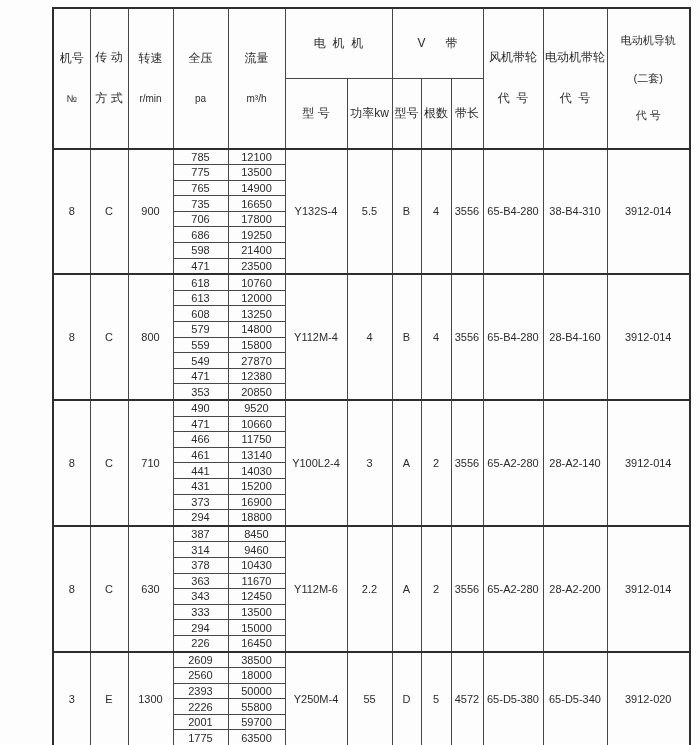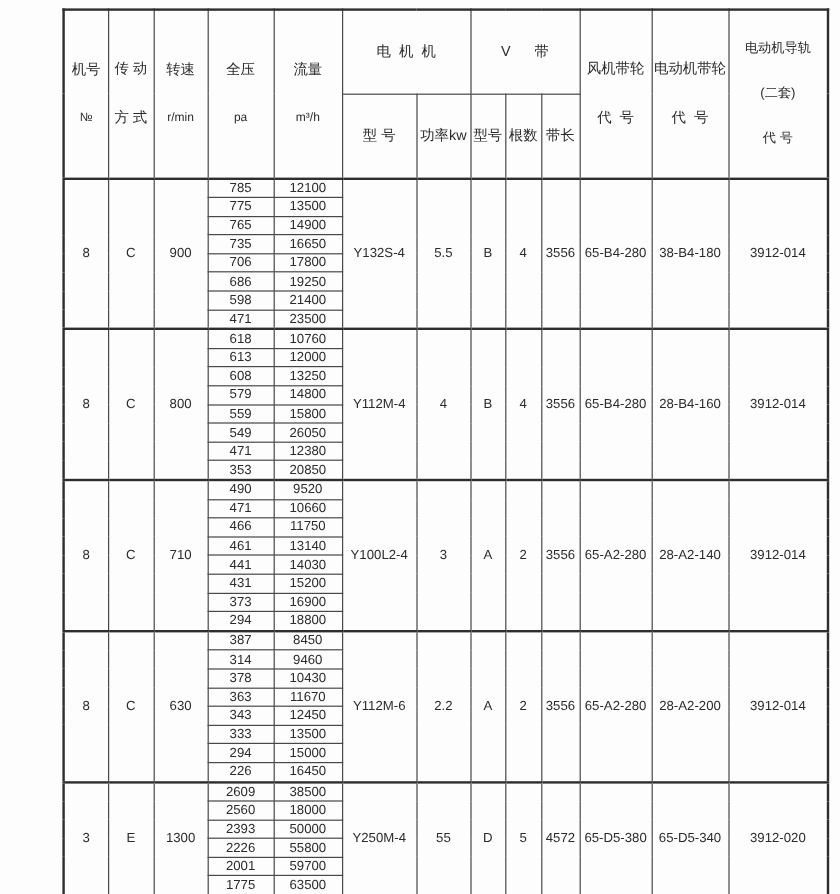--- a/index.html
+++ b/index.html
@@ -108,21 +108,21 @@
           <td rowspan="8">C</td>
           <td rowspan="8">900</td>
           <td>785</td>
           <td>12100</td>
           <td rowspan="8">Y132S-4</td>
           <td rowspan="8">5.5</td>
           <td rowspan="8">B</td>
           <td rowspan="8">4</td>
           <td rowspan="8">3556</td>
           <td rowspan="8">65-B4-280</td>
-          <td rowspan="8">38-B4-180</td>
+          <td rowspan="8">38-B4-310</td>
           <td rowspan="8">3912-014</td>
         </tr>
         <tr>
           <td>775</td>
           <td>13500</td>
         </tr>
         <tr>
           <td>765</td>
           <td>14900</td>
         </tr>
@@ -172,21 +172,21 @@
         <tr>
           <td>579</td>
           <td>14800</td>
         </tr>
         <tr>
           <td>559</td>
           <td>15800</td>
         </tr>
         <tr>
           <td>549</td>
-          <td>26050</td>
+          <td>27870</td>
         </tr>
         <tr>
           <td>471</td>
           <td>12380</td>
         </tr>
         <tr>
           <td>353</td>
           <td>20850</td>
         </tr>
         <tr class="group-start">

